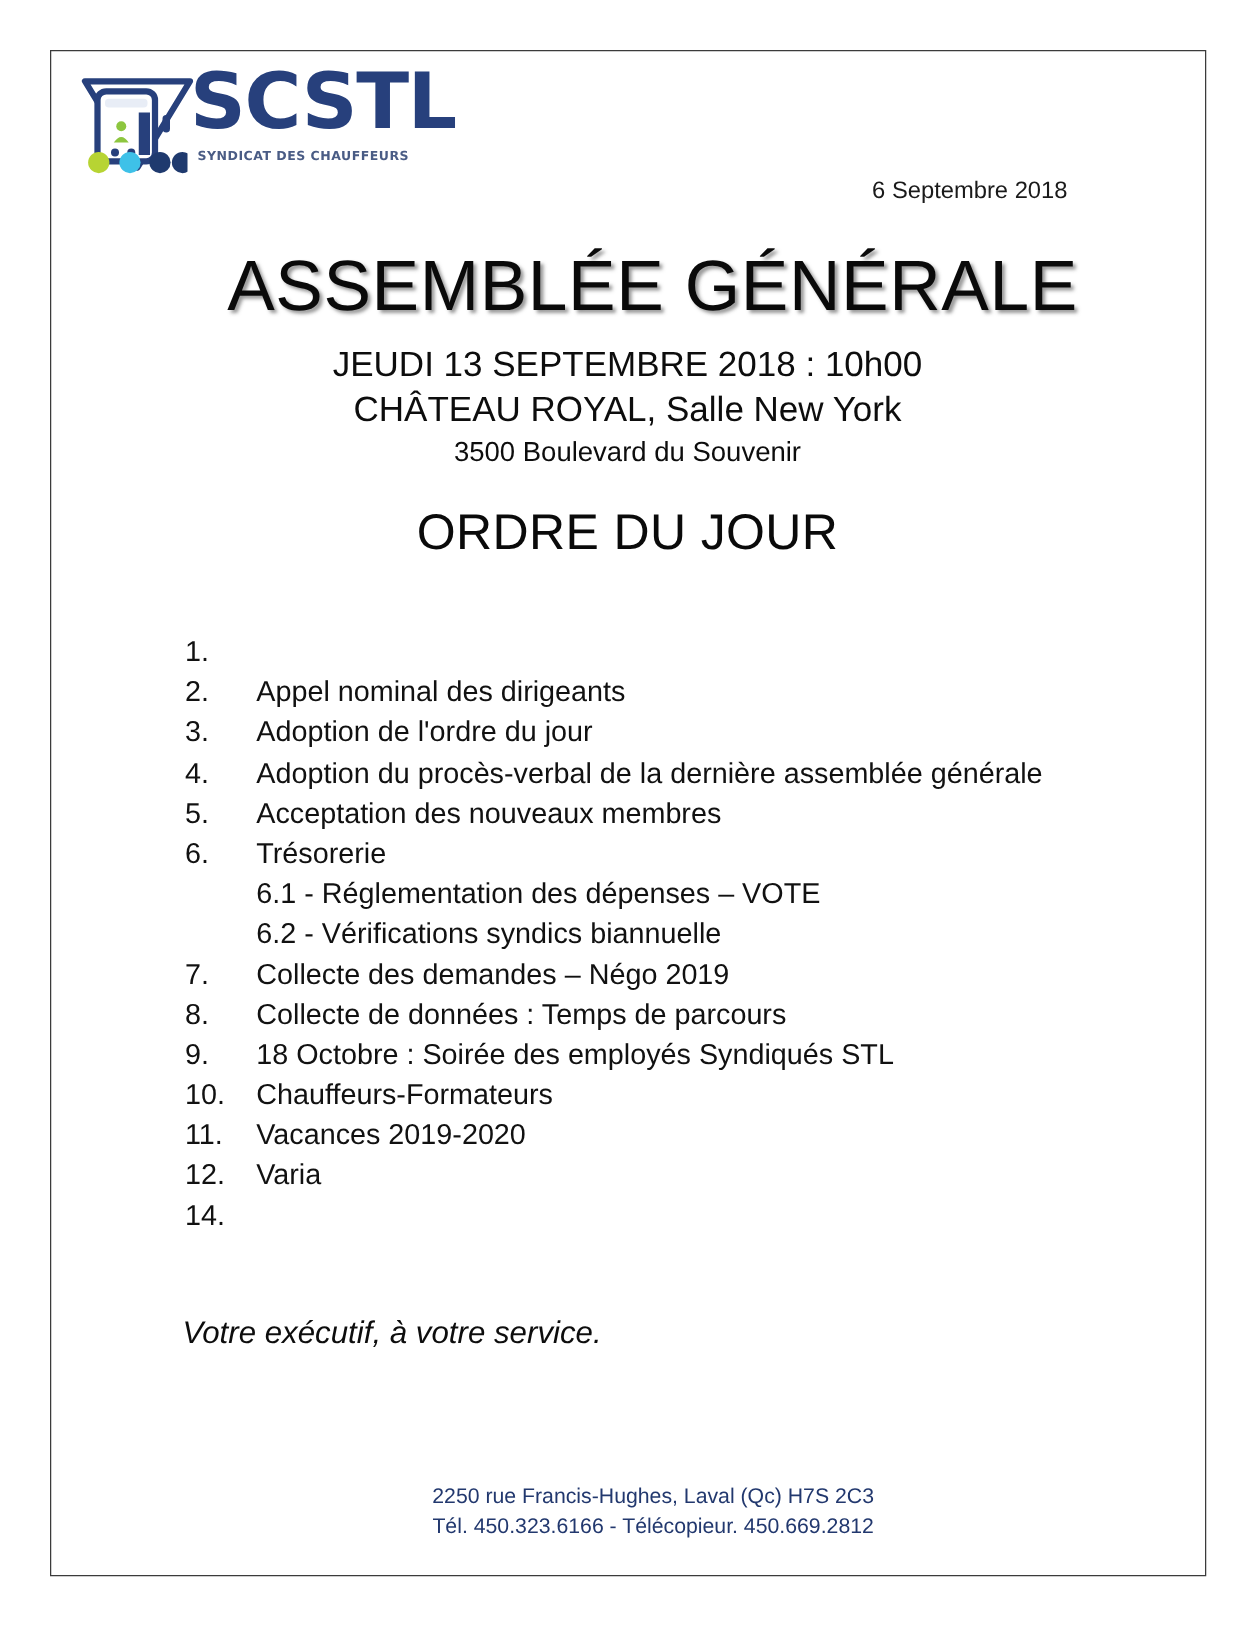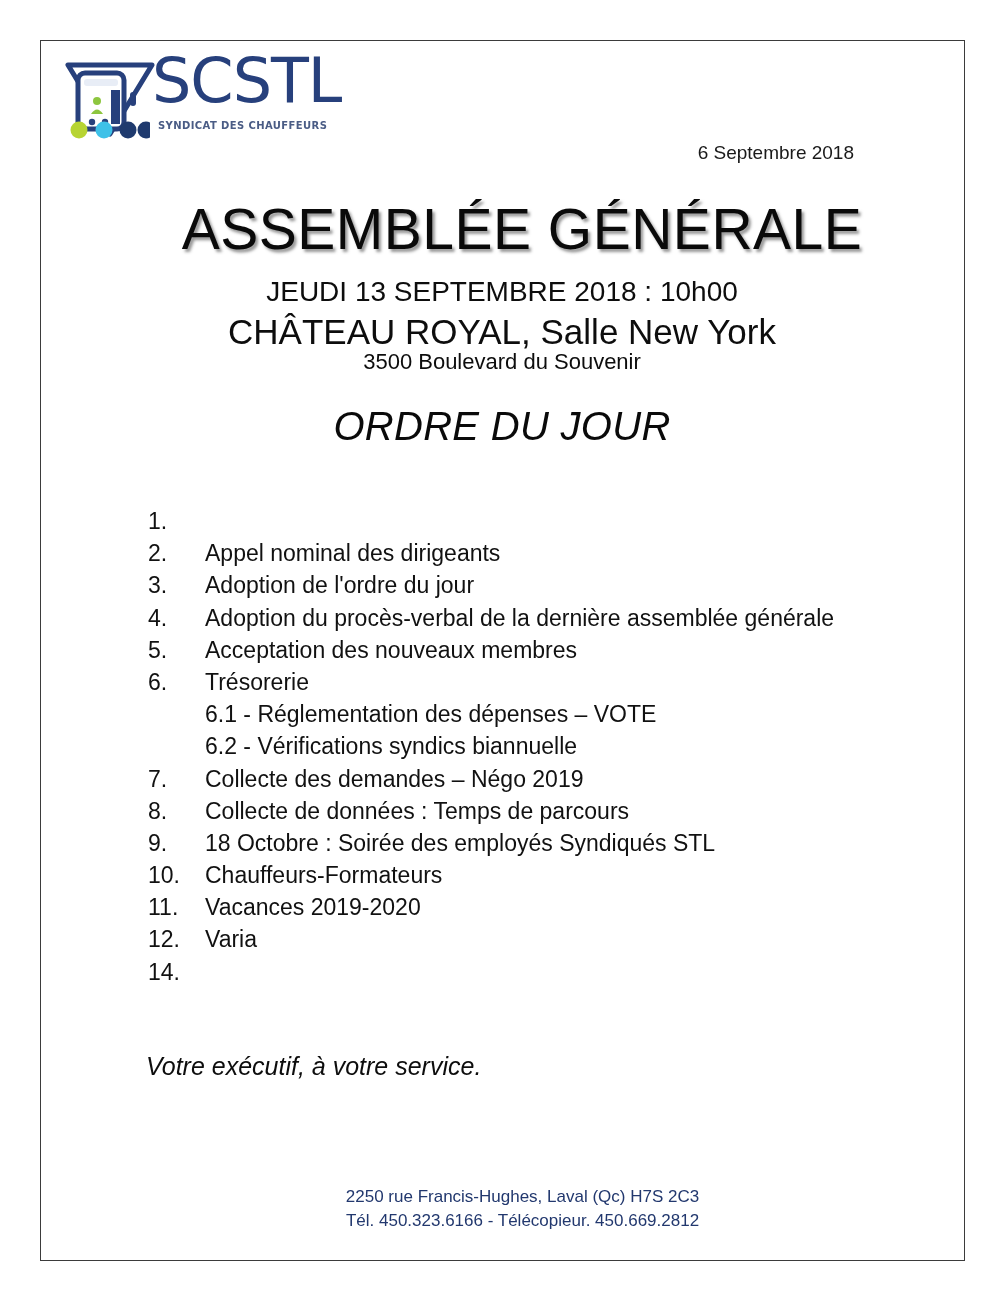--- a/index.html
+++ b/index.html
@@ -45,21 +45,21 @@
     left: 0px;
     top: 4px;
     width: 96px;
     height: 96px;
   }
   #logo-word {
     position: absolute;
     left: 90px;
     top: 2px;
     font-family: "DejaVu Sans", sans-serif;
-    font-weight: normal;
+    font-weight: bold;
     font-size: 62px;
     letter-spacing: -1px;
     color: #27407c;
     line-height: 1;
   }
   #logo-tagline {
     position: absolute;
     left: 96px;
     top: 72px;
     font-family: "DejaVu Sans", sans-serif;
@@ -95,33 +95,32 @@
   }
   .subhead {
     position: absolute;
     left: 0;
     right: 0;
     text-align: center;
     color: #0d0d0d;
     white-space: nowrap;
   }
   #sub-1 { top: 276px; font-size: 28px; }
-  #sub-2 { top: 312px; font-size: 35px; }
+  #sub-2 { top: 312px; font-size: 28px; }
   #sub-3 { top: 349px; font-size: 22px; }
 
   #agenda-title {
     position: absolute;
     left: 0;
     right: 0;
     top: 404px;
     text-align: center;
     font-size: 40px;
     letter-spacing: 0.3px;
     color: #0a0a0a;
-    font-style: italic;
   }
 
   
   #agenda-list {
     position: absolute;
     left: 148px;
     top: 508px;
     width: 760px;
   }
   .agenda-row {

